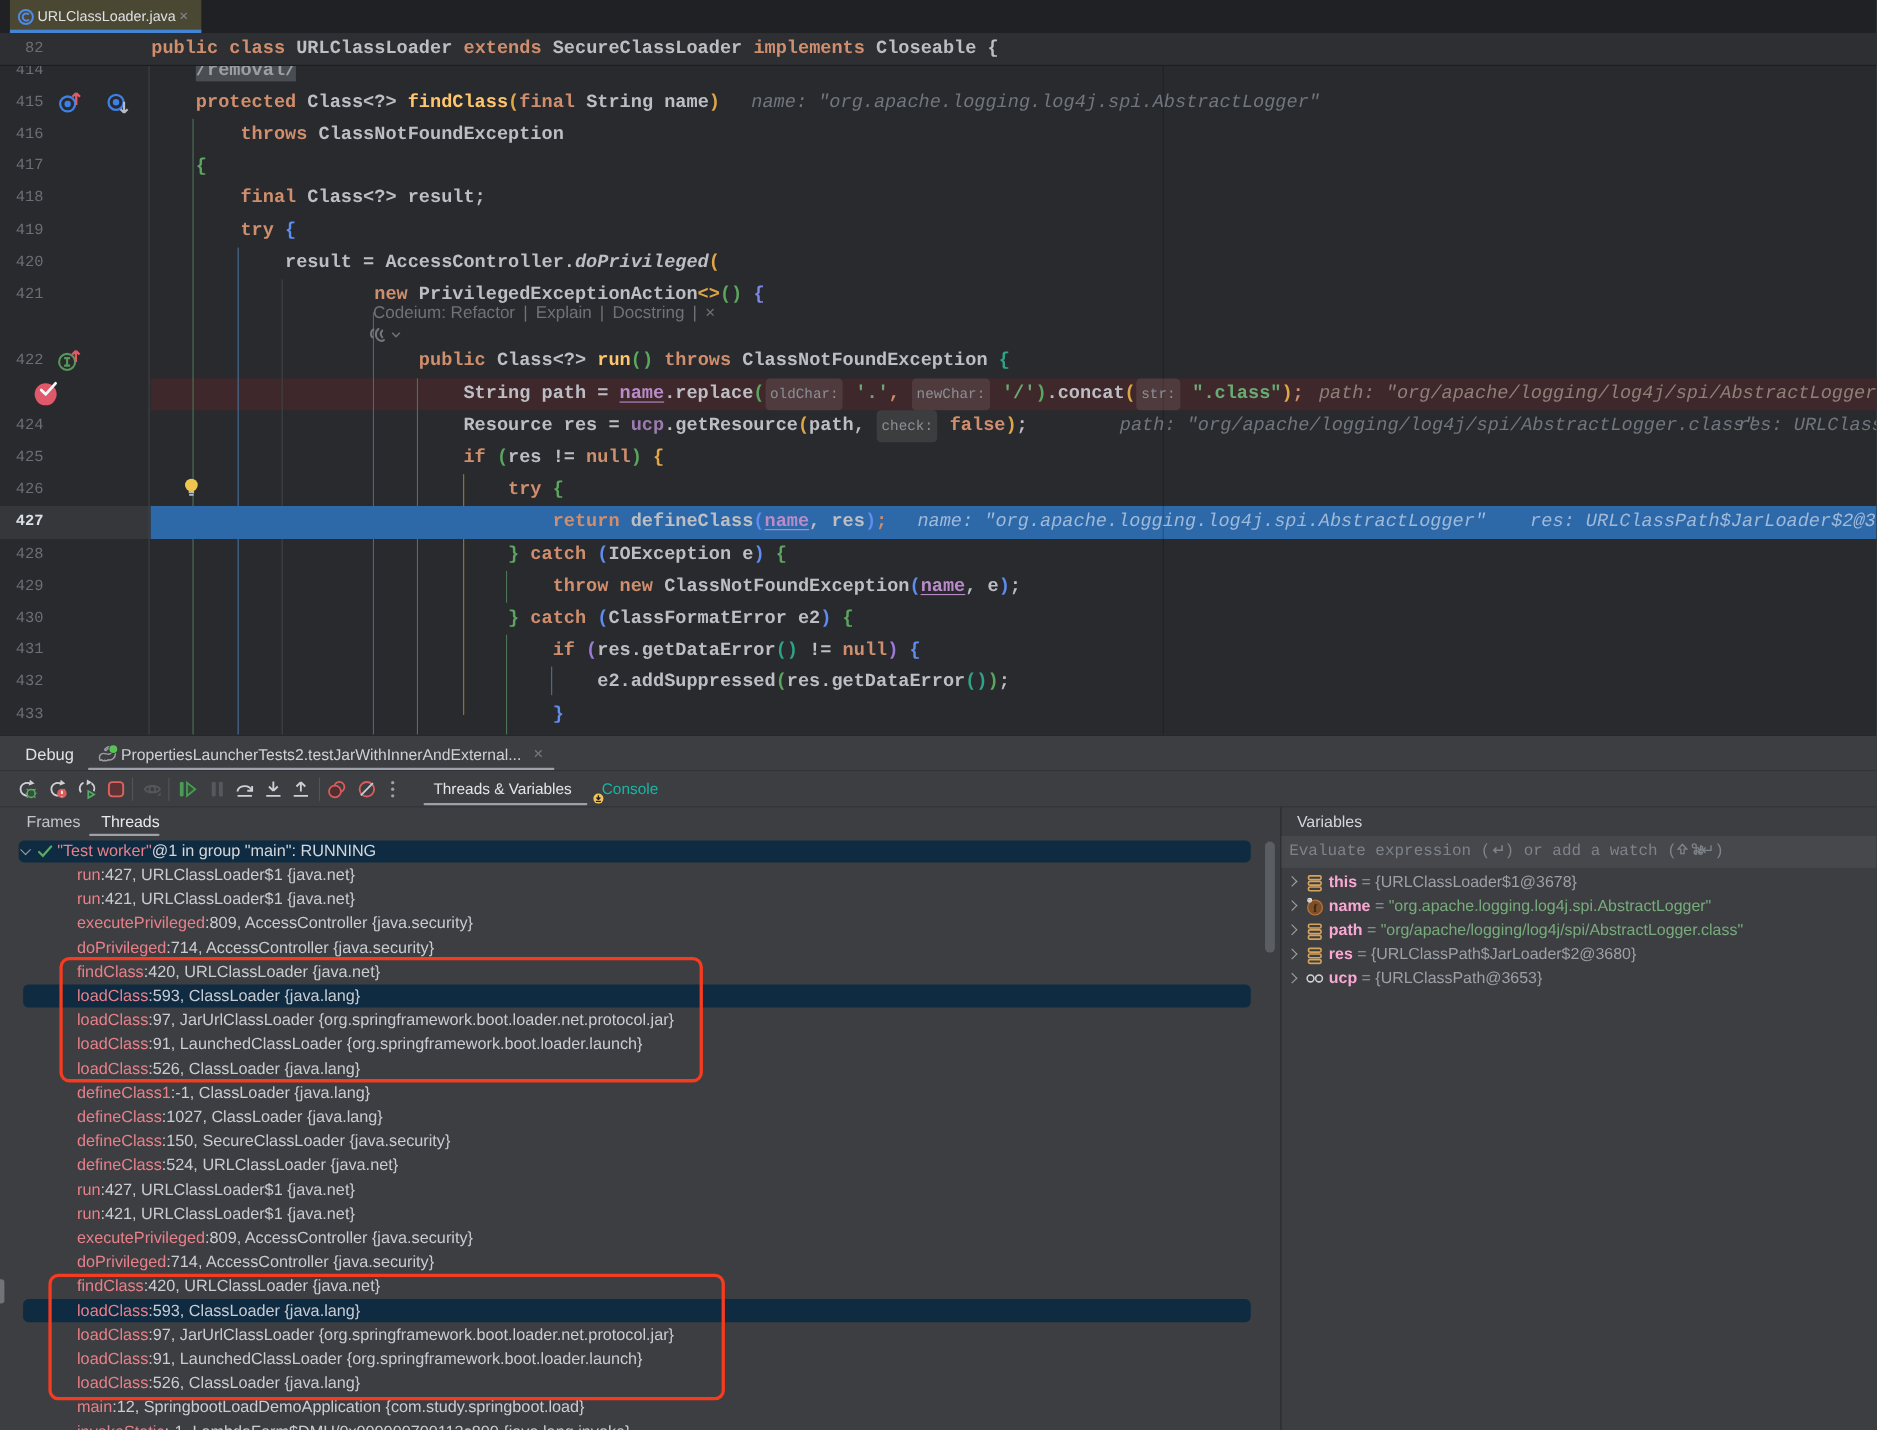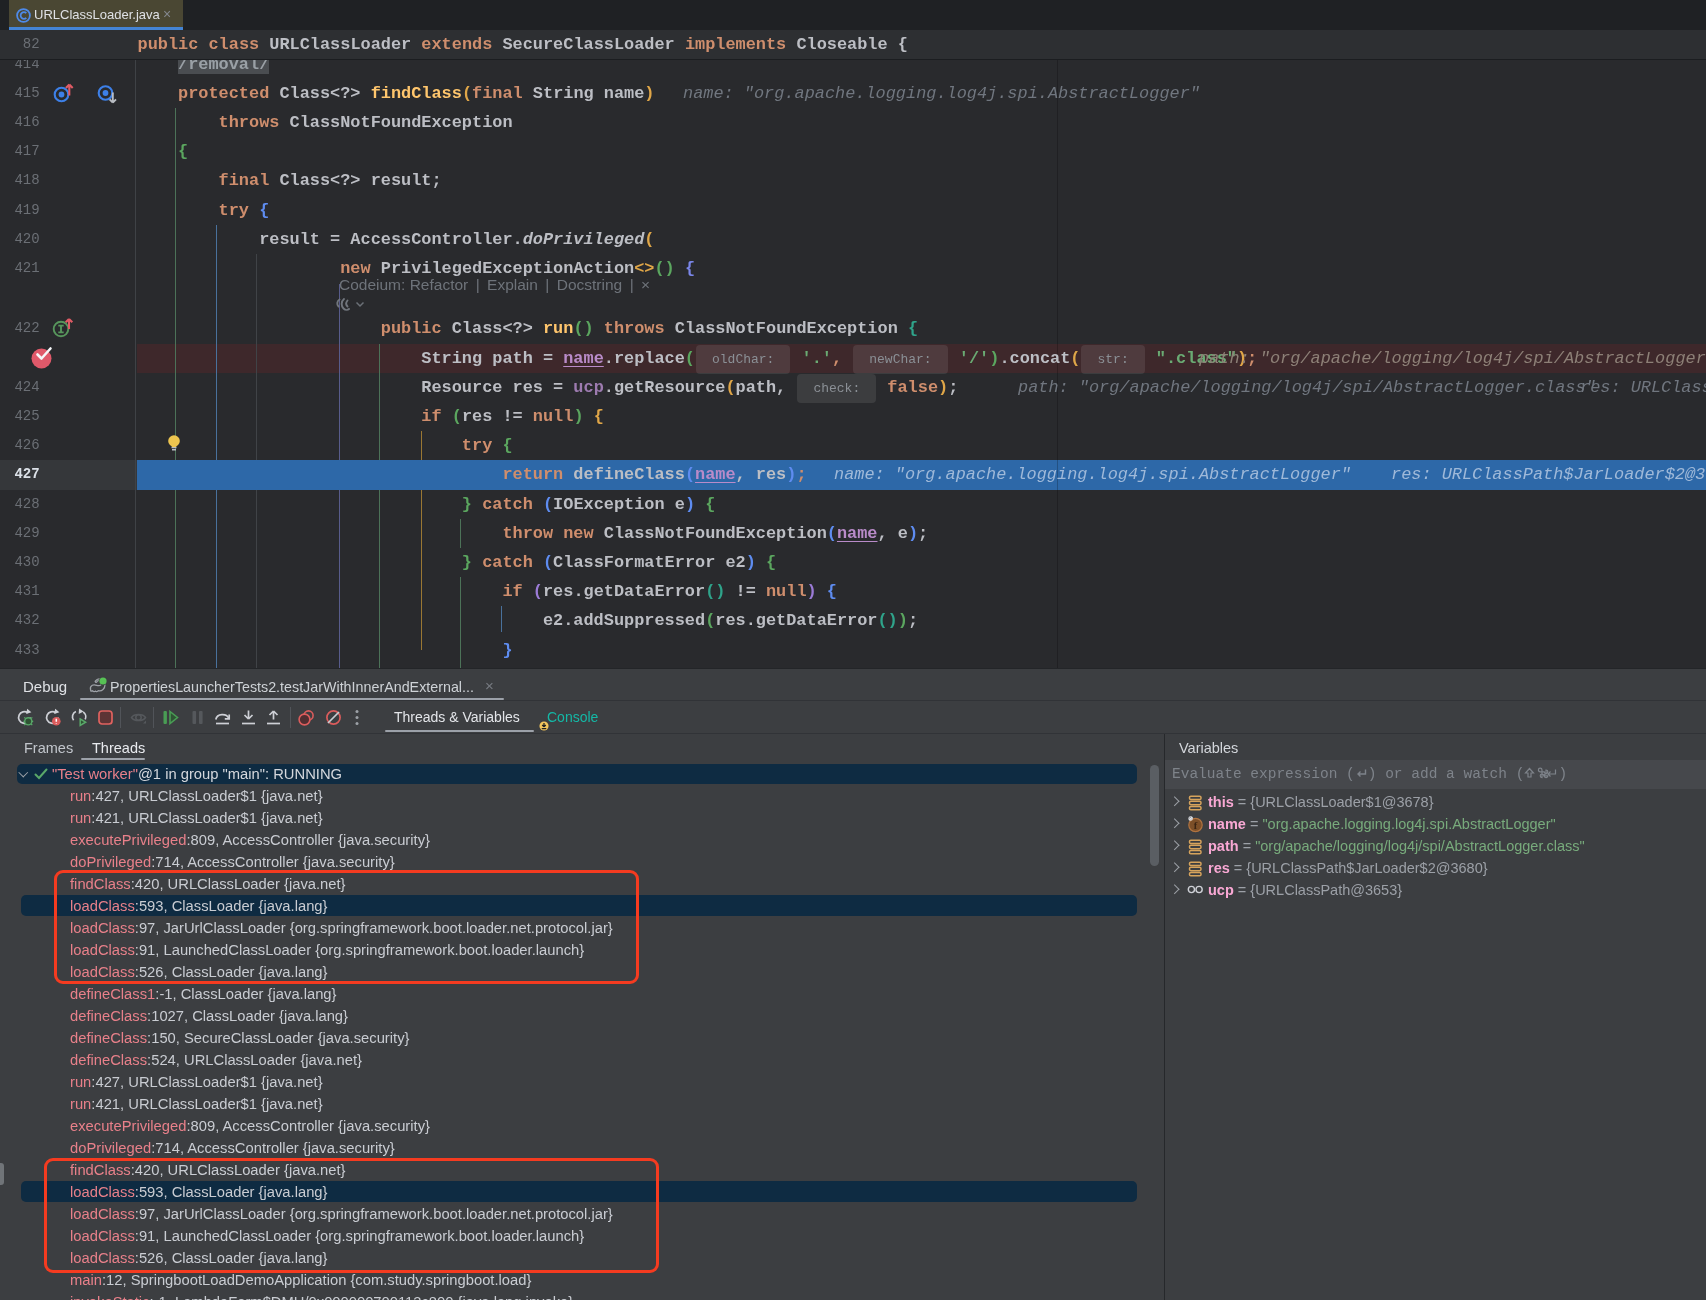--- a/index.html
+++ b/index.html
@@ -9,21 +9,21 @@
       font-family:"Liberation Mono", monospace; font-size:16.9px; font-weight:bold;
       white-space:pre; color:#bcbec4; }
 .ln { position:absolute; left:0; width:48px; height:36px; line-height:29.2px;
       font-family:"Liberation Mono", monospace; font-size:14px; font-weight:normal; color:#6b6f75;
       text-align:right; white-space:pre; }
 .k  { color:#cf8e6d; } .m { color:#ffc66d; } .s { color:#6aab73; }
 .bg { color:#dfa648; } .bn { color:#5ba65f; } .bb { color:#5e8cf0; } .bv { color:#9b7bd6; }
 .nm { color:#b98bc9; text-decoration:underline; text-underline-offset:3px; }
 .fl { color:#9d7bb0; } .it { font-style:italic; } .bt { color:#2fa38a; } .bi { color:#7a86e8; }
 .chip { display:inline-block; background:rgba(255,255,255,0.09); color:#8b9096;
-        border-radius:4px; font-size:13px; font-weight:normal; padding:0 16px; margin:0 1px; }
+        border-radius:4px; font-size:13px; font-weight:normal; padding:0 4px; margin:0 1px; }
 .hint { position:absolute; height:29.2px; line-height:29.2px; font-family:"Liberation Mono", monospace;
         font-size:16.9px; font-style:italic; color:#70767f; white-space:pre; }
 .guide { position:absolute; width:1px; }
 .frow { position:absolute; left:70px; height:22px; line-height:22px; font-size:14.75px; color:#c9ccd2; white-space:pre; }
 .fn { color:#e8808a; }
 .vrow { position:absolute; left:1208px; height:22px; line-height:22px; font-size:14.5px; color:#9ca0a7; white-space:pre; }
 .vn { color:#f9a8d4; font-weight:bold; } .vs { color:#78ab7c; }
 .redbox { position:absolute; border:3px solid #f53b20; border-radius:9px; z-index:30; }
 .chev { position:absolute; width:6.5px; height:6.5px; border-right:1.7px solid #9da1a7; border-bottom:1.7px solid #9da1a7; }
 </style></head><body>

